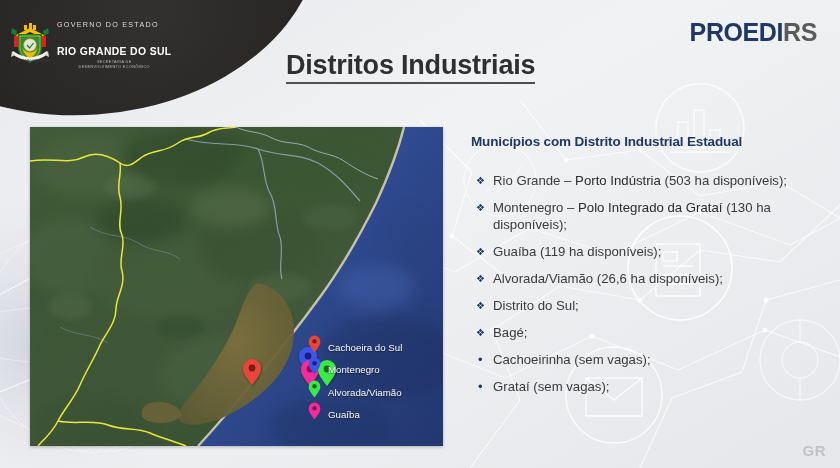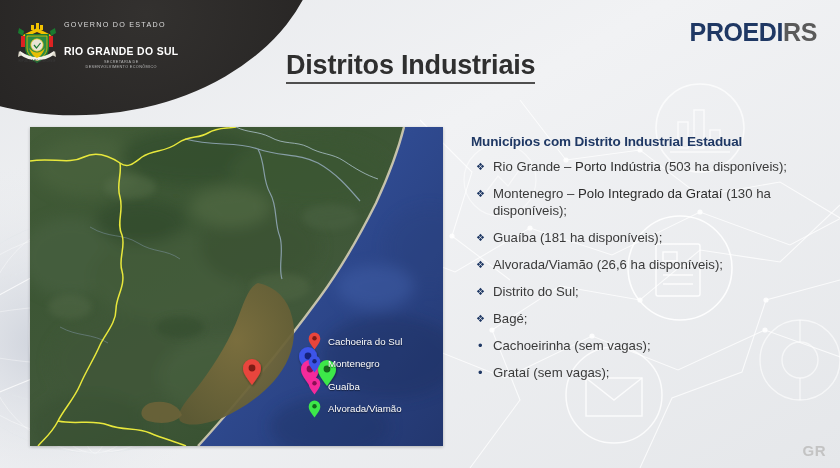--- a/index.html
+++ b/index.html
@@ -24,21 +24,21 @@
     position: absolute;
     left: -150px; top: -230px;
     width: 470px; height: 345px;
     background: radial-gradient(ellipse at 62% 72%, #33312f 0%, #272524 45%, #1e1c1b 100%);
     border-radius: 50%;
     transform: rotate(-4deg);
   }
 
   
   .gov-logo {
-    position: absolute; left: 17px; top: 21px;
+    position: absolute; left: 10px; top: 21px;
     display: flex; align-items: center; gap: 7px;
     z-index: 6;
   }
   .crest { width: 40px; height: 47px; display: block; }
   .gov-text { line-height: 1.05; }
   .gov-l1 {
     font-size: 7.2px; letter-spacing: 1.25px; color: #dcdcdc;
     font-weight: 400;
   }
   .gov-l2 {
@@ -81,39 +81,39 @@
     z-index: 4;
   }
   .map svg { display: block; width: 413px; height: 319px; }
 
   
   .legend {
     position: absolute; left: 308px; top: 330px;
     z-index: 5;
   }
   .legend-row {
-    display: flex; align-items: center;
+    display: flex; align-items: flex-end;
     height: 22.5px;
   }
   .legend-pin { width: 13px; height: 18px; margin-right: 7px; flex: 0 0 13px; }
   .legend-label {
     font-size: 9.7px; color: #ffffff;
     text-shadow: 0 1px 1px rgba(0,0,0,0.55);
     white-space: nowrap;
   }
 
   
   .content {
     position: absolute; left: 471px; top: 134px;
     width: 355px;
     z-index: 5;
   }
   .content h2 {
     font-size: 13.5px; font-weight: 700; color: #1f3864;
-    letter-spacing: -0.15px; margin-bottom: 9px;
+    letter-spacing: -0.15px; margin-bottom: 23px;
   }
   ul.bullets { list-style: none; }
   ul.bullets li {
     display: flex;
     font-size: 13.2px; color: #3a3a3a;
     line-height: 1.32;
     margin-bottom: 9.5px;
   }
   .bul {
     flex: 0 0 22px;
@@ -411,48 +411,48 @@
     </div>
     <div class="legend-row">
       <svg class="legend-pin" viewBox="0 0 13 18">
         <path d="M6.5 17.5 C2.2 11.5 0.7 9.4 0.7 6.4 A5.8 5.8 0 1 1 12.3 6.4 C12.3 9.4 10.8 11.5 6.5 17.5 Z" fill="#3C54E8"></path>
         <circle cx="6.5" cy="6.2" r="2.2" fill="#17237a"></circle>
       </svg>
       <span class="legend-label">Montenegro</span>
     </div>
     <div class="legend-row">
       <svg class="legend-pin" viewBox="0 0 13 18">
+        <path d="M6.5 17.5 C2.2 11.5 0.7 9.4 0.7 6.4 A5.8 5.8 0 1 1 12.3 6.4 C12.3 9.4 10.8 11.5 6.5 17.5 Z" fill="#3CE84A"></path>
+        <circle cx="6.5" cy="6.2" r="2.2" fill="#12661a"></circle>
+      </svg>
+      <span class="legend-label">Alvorada/Viamão</span>
+    </div>
+    <div class="legend-row">
+      <svg class="legend-pin" viewBox="0 0 13 18">
         <path d="M6.5 17.5 C2.2 11.5 0.7 9.4 0.7 6.4 A5.8 5.8 0 1 1 12.3 6.4 C12.3 9.4 10.8 11.5 6.5 17.5 Z" fill="#F52A9B"></path>
         <circle cx="6.5" cy="6.2" r="2.2" fill="#8a0f53"></circle>
       </svg>
       <span class="legend-label">Guaíba</span>
     </div>
-    <div class="legend-row">
-      <svg class="legend-pin" viewBox="0 0 13 18">
-        <path d="M6.5 17.5 C2.2 11.5 0.7 9.4 0.7 6.4 A5.8 5.8 0 1 1 12.3 6.4 C12.3 9.4 10.8 11.5 6.5 17.5 Z" fill="#3CE84A"></path>
-        <circle cx="6.5" cy="6.2" r="2.2" fill="#12661a"></circle>
-      </svg>
-      <span class="legend-label">Alvorada/Viamão</span>
-    </div>
   </div>
 
   <div class="content">
     <h2>Municípios com Distrito Industrial Estadual</h2>
     <ul class="bullets">
       <li>
         <span class="bul">❖</span>
         <span class="btxt"><span>Rio Grande – </span><b>Porto Indústria</b><span> (503 ha disponíveis);</span></span>
       </li>
       <li>
         <span class="bul">❖</span>
         <span class="btxt"><span>Montenegro – </span><b>Polo Integrado da Grataí</b><span> (130 ha disponíveis);</span></span>
       </li>
       <li>
         <span class="bul">❖</span>
-        <span class="btxt">Guaíba (181 ha disponíveis);</span>
+        <span class="btxt">Guaíba (119 ha disponíveis);</span>
       </li>
       <li>
         <span class="bul">❖</span>
         <span class="btxt">Alvorada/Viamão (26,6 ha disponíveis);</span>
       </li>
       <li>
         <span class="bul">❖</span>
         <span class="btxt">Distrito do Sul;</span>
       </li>
       <li>

